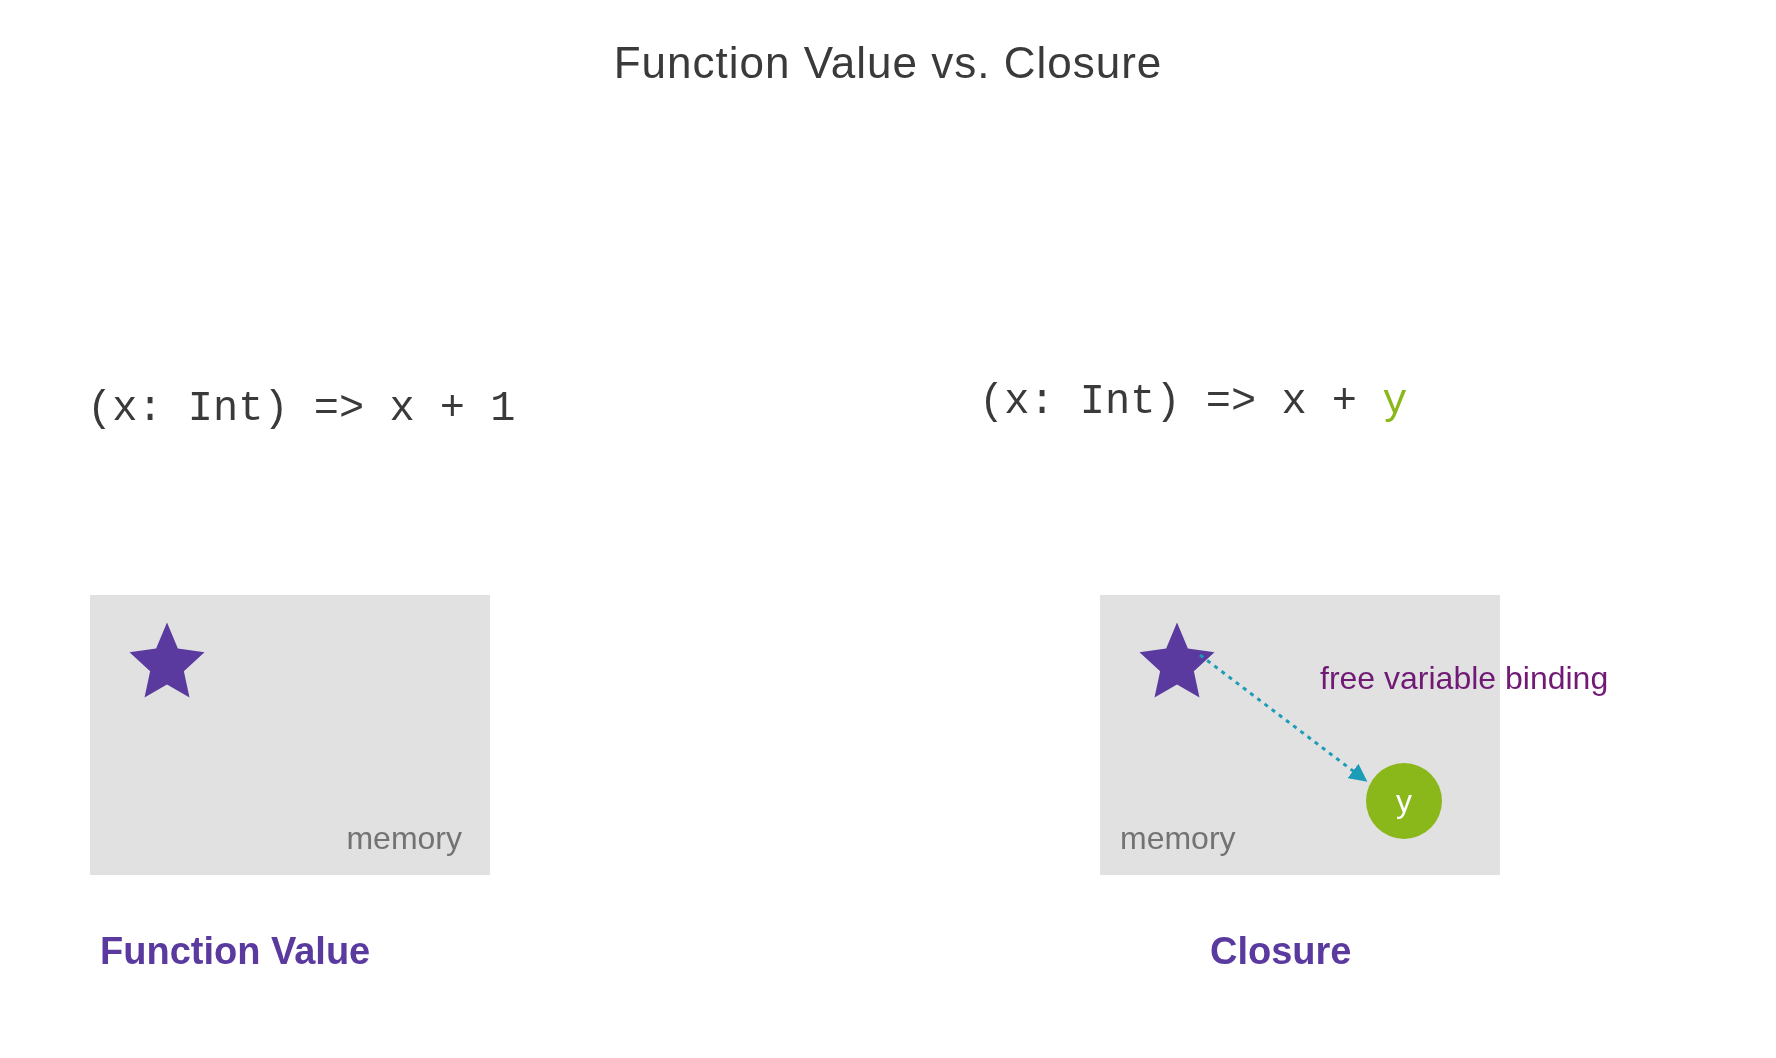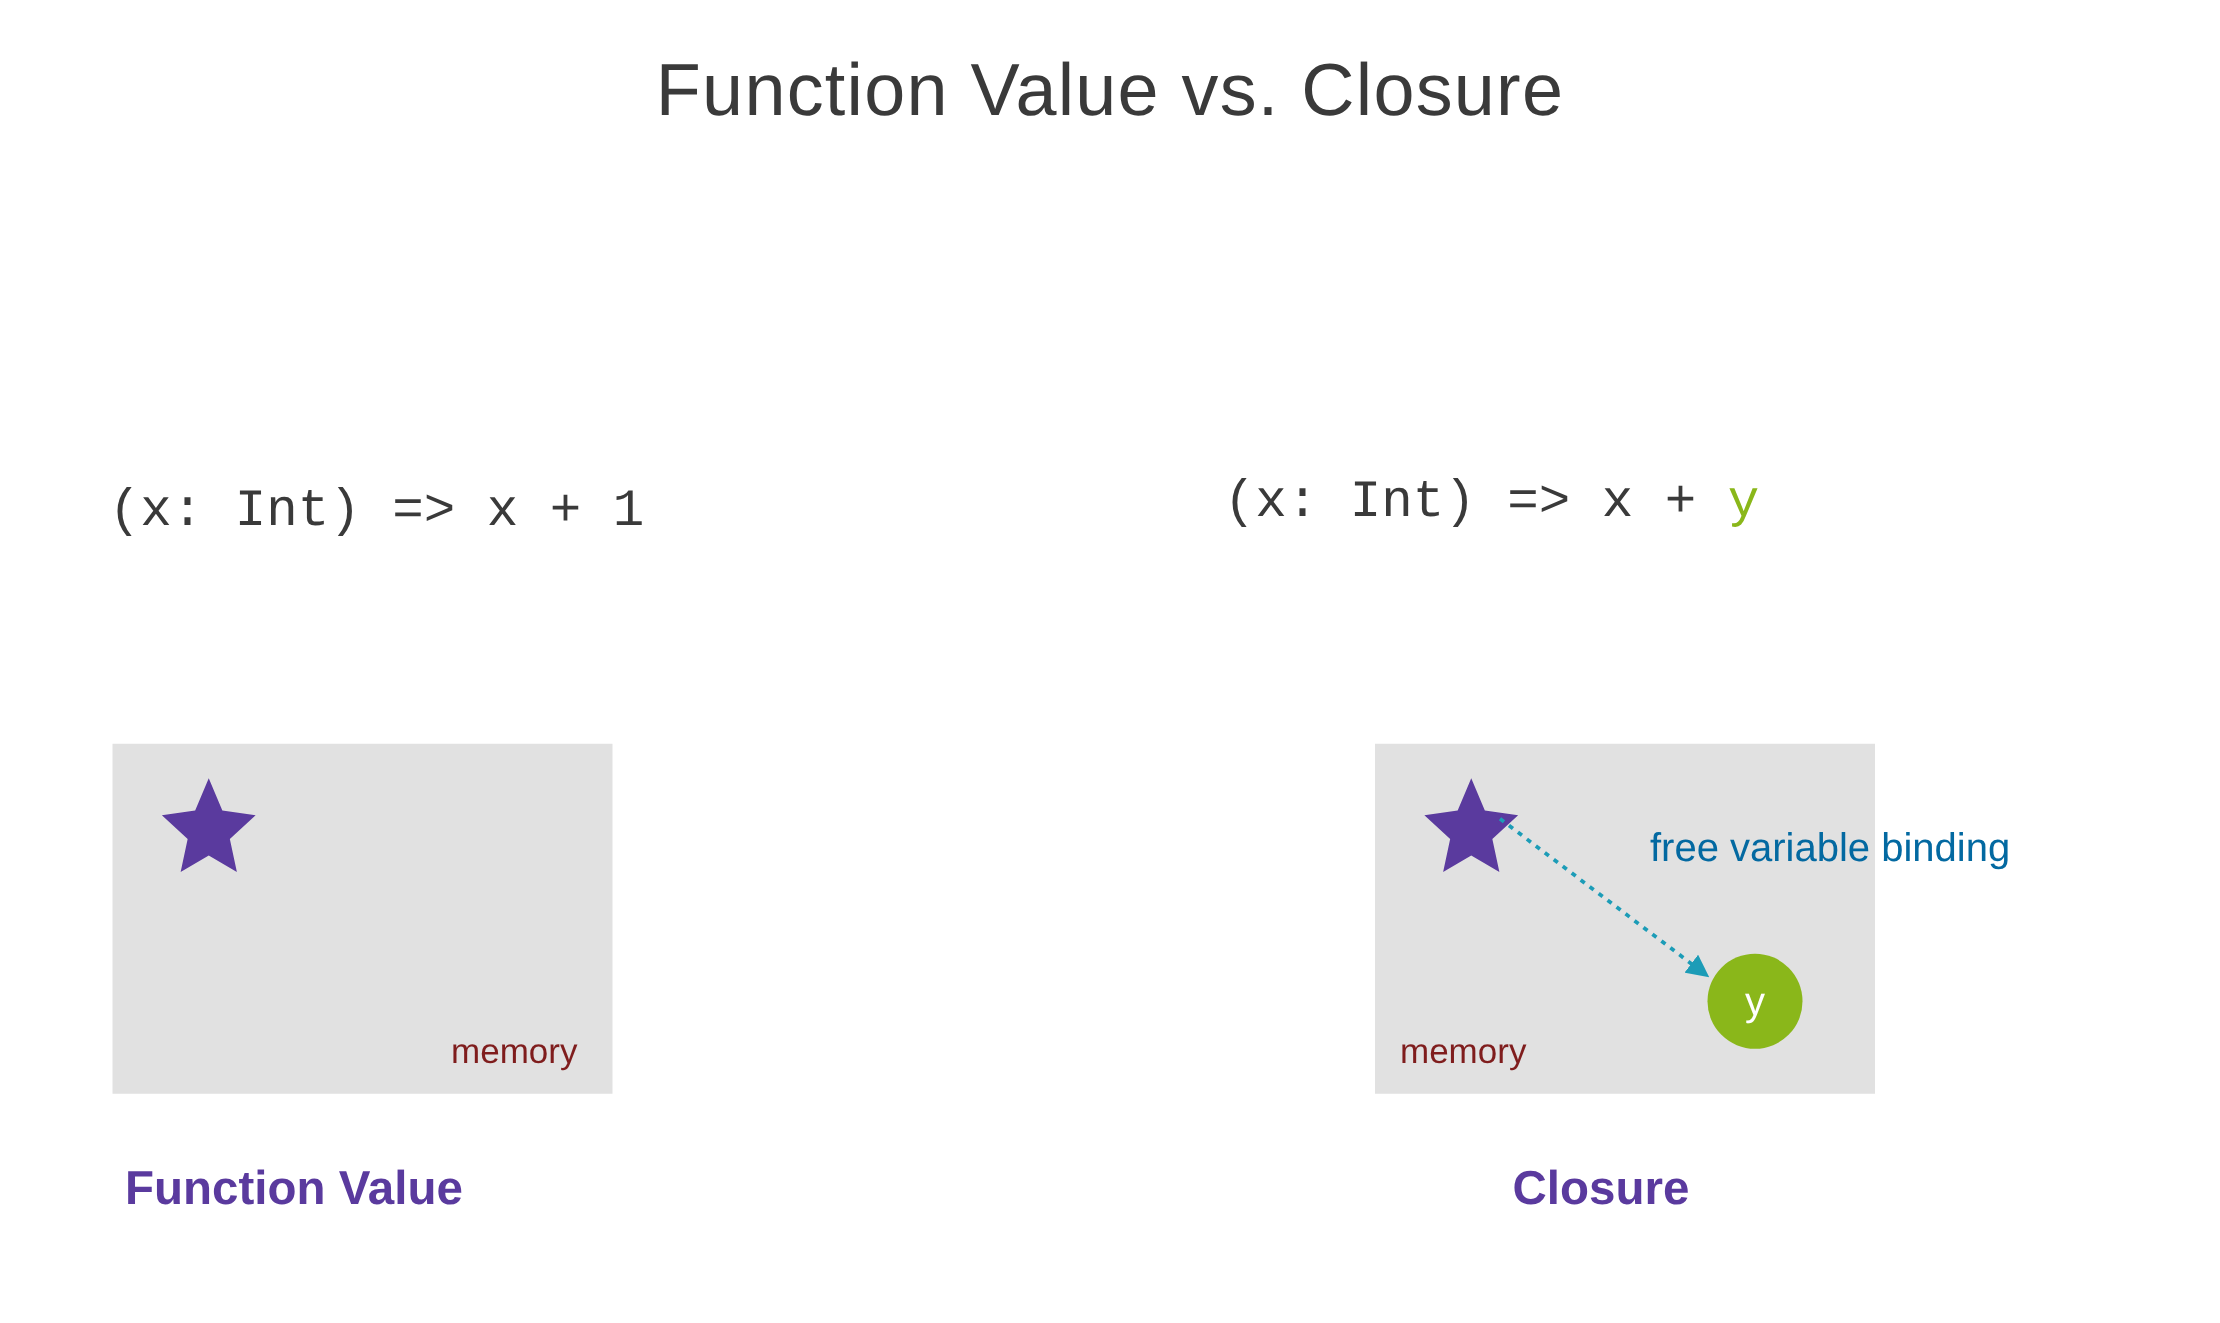--- a/index.html
+++ b/index.html
@@ -10,21 +10,21 @@
       font-family: -apple-system, BlinkMacSystemFont, "Segoe UI", Helvetica, Arial, sans-serif;
       position: relative;
       overflow: hidden;
     }
     .slide-title {
       position: absolute;
       top: 38px;
       left: 0;
       width: 100%;
       text-align: center;
-      font-size: 59px;
+      font-size: 44px;
       font-weight: 300;
       color: #3a3a3a;
       letter-spacing: 1px;
     }
     .code-line {
       position: absolute;
       font-family: "Courier New", Courier, monospace;
       font-size: 42px;
       color: #3a3a3a;
       white-space: pre;
@@ -53,23 +53,23 @@
     }
     .memory-box-right {
       top: 595px;
       left: 1100px;
       width: 400px;
       height: 280px;
     }
     .memory-label {
       position: absolute;
       bottom: 18px;
-      font-size: 28px;
+      font-size: 32px;
       font-weight: 500;
-      color: #7f1d1d;
+      color: #737373;
     }
     .memory-label-left {
       right: 28px;
     }
     .memory-label-right {
       left: 20px;
     }
     .star-icon {
       position: absolute;
       top: 20px;
@@ -92,21 +92,21 @@
       font-weight: 500;
       top: 168px;
       left: 266px;
     }
     .binding-label {
       position: absolute;
       top: 660px;
       left: 1320px;
       font-size: 32px;
       font-weight: 500;
-      color: #0369a1;
+      color: #701a75;
       white-space: nowrap;
     }
     .caption {
       position: absolute;
       font-size: 38px;
       font-weight: 600;
       color: #5a3a9e;
     }
     .caption-left {
       top: 930px;

